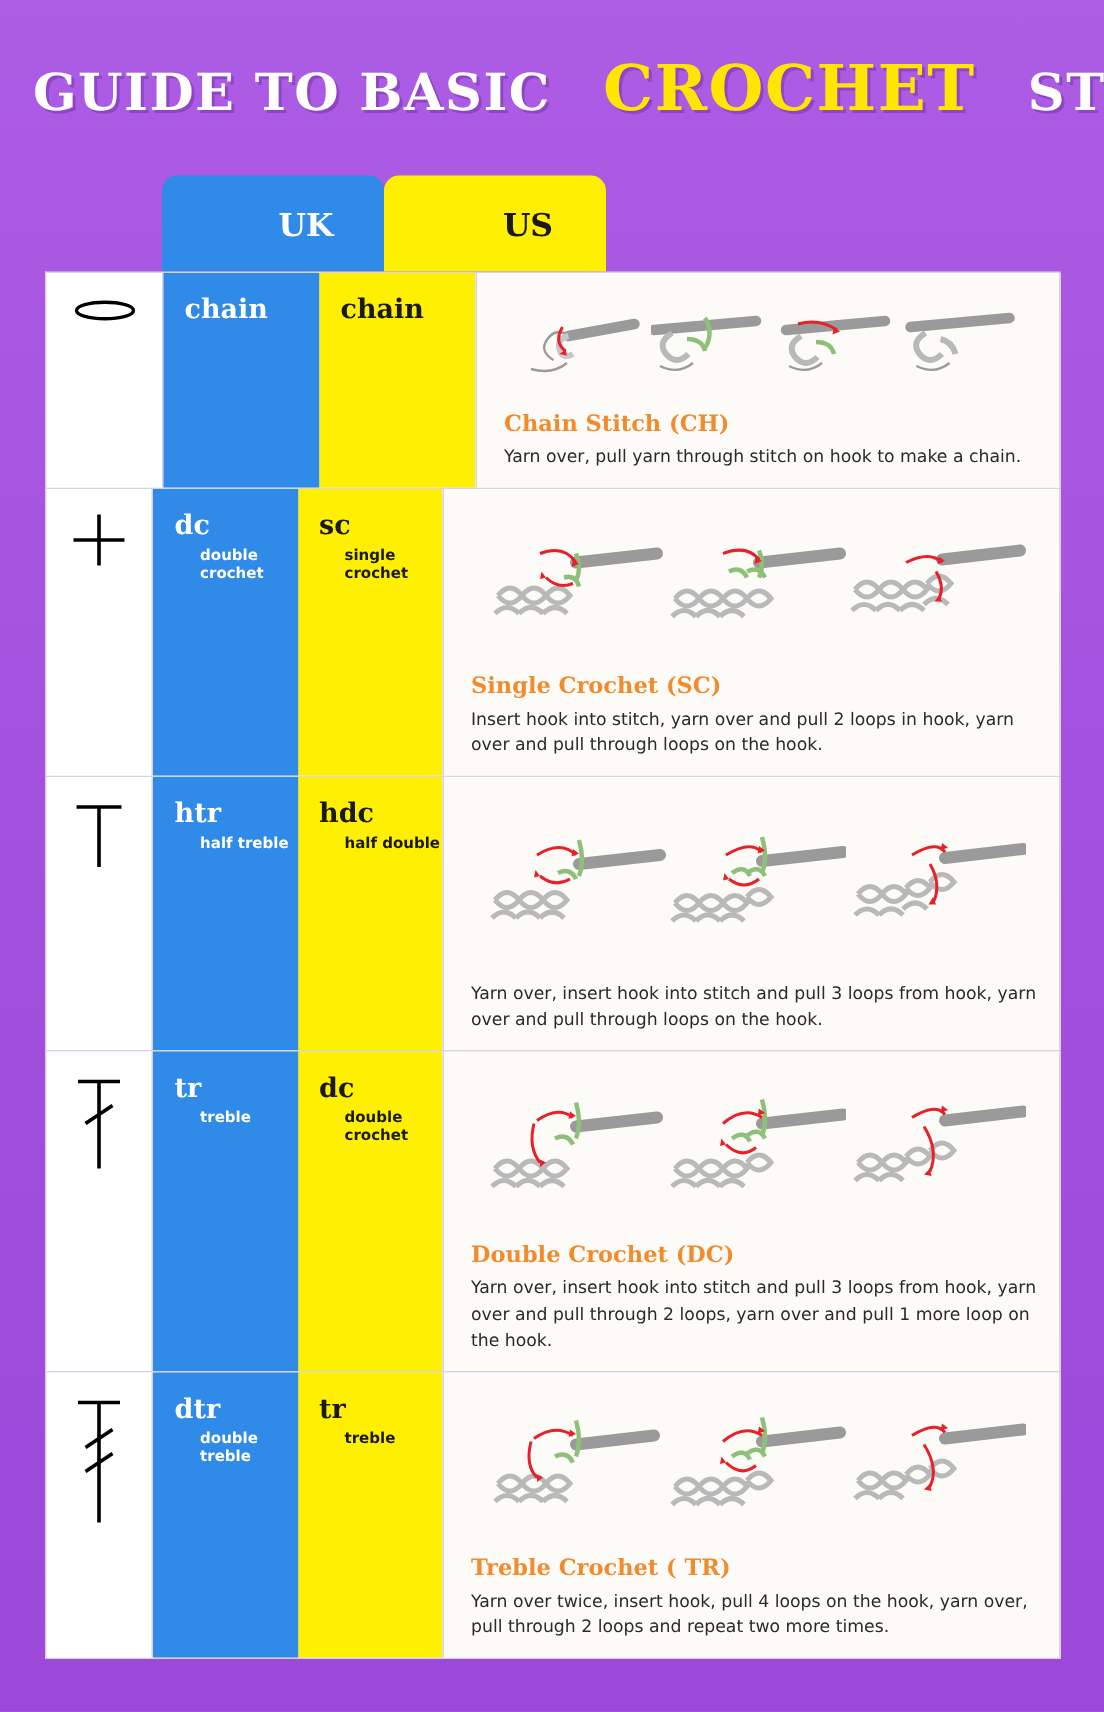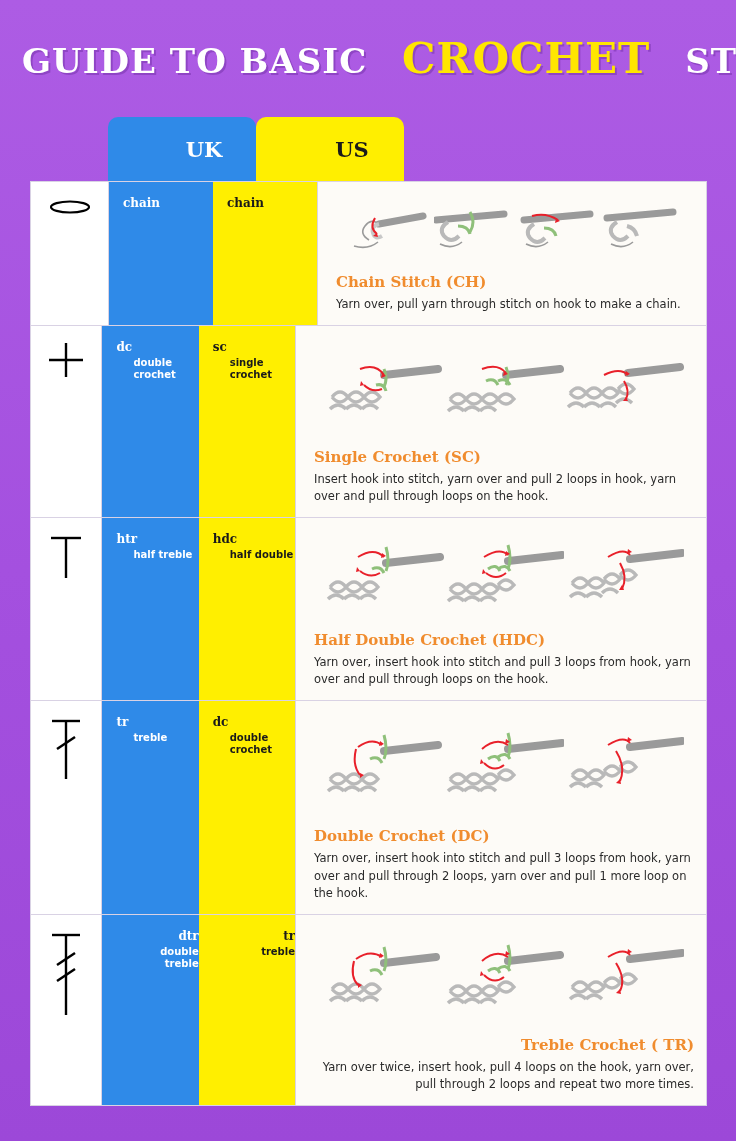--- a/index.html
+++ b/index.html
@@ -109,21 +109,21 @@
   .cell-us {
     width: 104px;
     background: #ffef00;
     color: #1a1a1a;
     padding: 14px 0 0 14px;
     box-sizing: border-box;
   }
   .abbr {
     font-family: "DejaVu Serif", serif;
     font-weight: bold;
-    font-size: 12px;
+    font-size: 18px;
     display: block;
     line-height: 1.2;
   }
   .full {
     font-family: "DejaVu Sans", sans-serif;
     font-weight: bold;
     font-size: 10px;
     display: block;
     margin-top: 3px;
     line-height: 1.2;
@@ -163,21 +163,21 @@
     font-size: 11.5px;
     color: #2a2a2a;
     line-height: 1.5;
   }
 
   
   .r0 { height: 143px; }
   .r1 { height: 191px; }
   .r2 { height: 182px; }
   .r3 { height: 213px; }
-  .r4 { height: 190px; text-align: right; }
+  .r4 { height: 190px; }
 </style>
 </head>
 <body>
 
 <div class="poster">
 
   <div class="title-bar">
     <span class="t-white">Guide to basic </span><span class="t-yellow">Crochet</span><span class="t-white"> Stitches</span>
   </div>
 
@@ -380,21 +380,20 @@
               <path d="M6 62 q8 -8 16 0"></path>
               <path d="M22 62 q8 -8 16 0"></path>
               <path d="M38 58 q8 -8 16 0"></path>
             </g>
             <path d="M44 22 q16 -10 22 -2" fill="none" stroke="#e8202a" stroke-width="2"></path>
             <path d="M64 14 l4 3 l-5 2 z" fill="#e8202a"></path>
             <path d="M56 28 q8 14 2 26" fill="none" stroke="#e8202a" stroke-width="2"></path>
             <path d="M58 50 l-3 5 l5 0 z" fill="#e8202a"></path>
           </svg>
         </div>
-        <div class="stitch-name">Half Double Crochet (HDC)</div>
         <div class="stitch-desc">Yarn over, insert hook into stitch and pull 3 loops from hook, yarn over and pull through loops on the hook.</div>
       </div>
     </div>
 
     <div class="row r3">
       <div class="cell-symbol">
         <svg width="40" height="70" viewBox="0 0 40 70">
           <line x1="6" y1="6" x2="34" y2="6" stroke="#000" stroke-width="2.4"></line>
           <line x1="20" y1="6" x2="20" y2="64" stroke="#000" stroke-width="2.4"></line>
           <line x1="11" y1="34" x2="29" y2="22" stroke="#000" stroke-width="2.4"></line>

